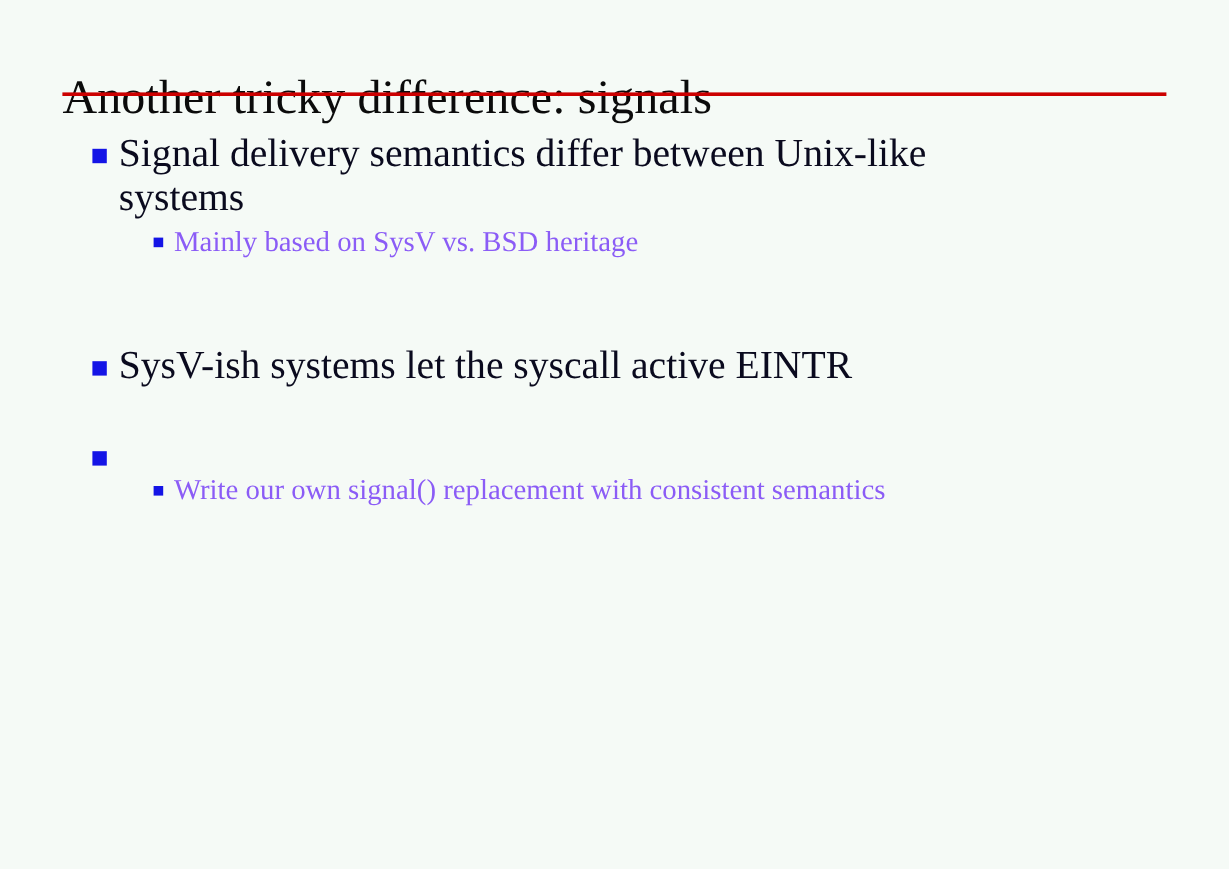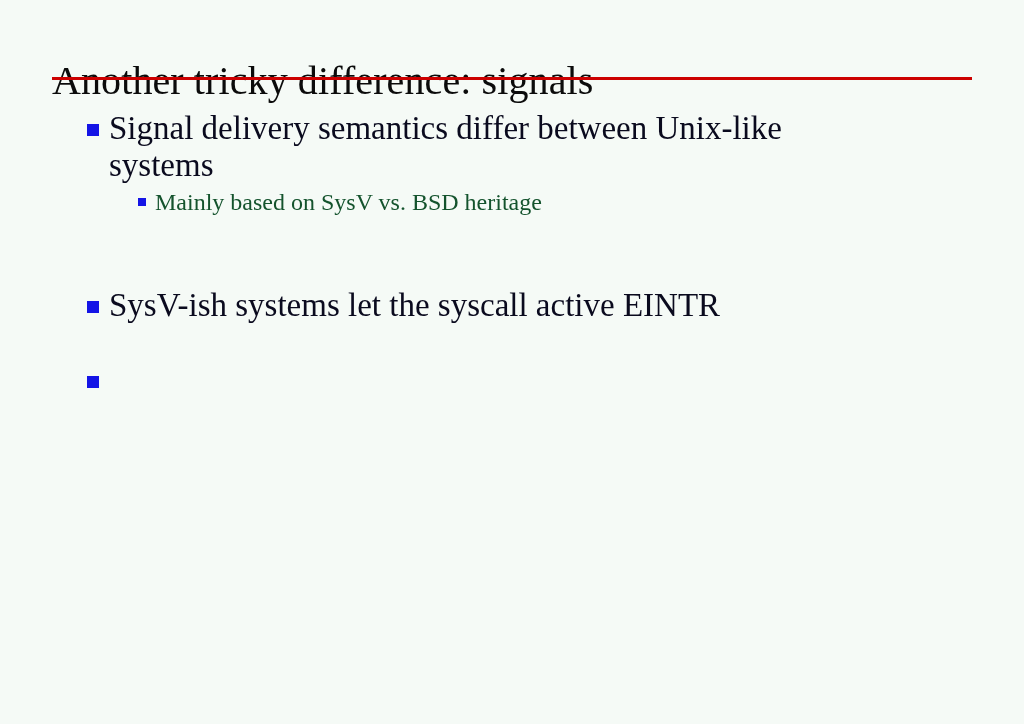--- a/index.html
+++ b/index.html
@@ -41,21 +41,21 @@
     left: 52px;
     top: 77px;
     width: 920px;
     height: 3px;
     background: #cc0000;
   }
 
   
   .body-list {
     position: absolute;
-    left: 14px;
+    left: 4px;
     top: 100px;
     width: 860px;
   }
 
   .bullet-l1 {
     position: relative;
     padding-left: 95px;
     padding-right: 60px;
     font-size: 33px;
     line-height: 37px;
@@ -71,21 +71,21 @@
     height: 12px;
     background: #1414e6;
   }
 
   .bullet-l2 {
     position: relative;
     padding-left: 141px;
     padding-right: 80px;
     font-size: 24px;
     line-height: 34px;
-    color: #14532d;
+    color: #8b5cf6;
     margin-top: 1px;
   }
 
   .bullet-l2 .marker {
     position: absolute;
     left: 124px;
     top: 13px;
     width: 8px;
     height: 8px;
     background: #1414e6;
@@ -128,15 +128,19 @@
 
     <div class="gap-md"></div>
 
     <div class="bullet-l1">
       <span class="marker"></span>
     </div>
 
     <div class="gap-lg"></div>
 
 
+    <div class="bullet-l2">
+      <span class="marker"></span>
+      <span>Write our own signal() replacement with consistent semantics</span>
+    </div>
 
   </div>
 </div>
 
 </body></html>

